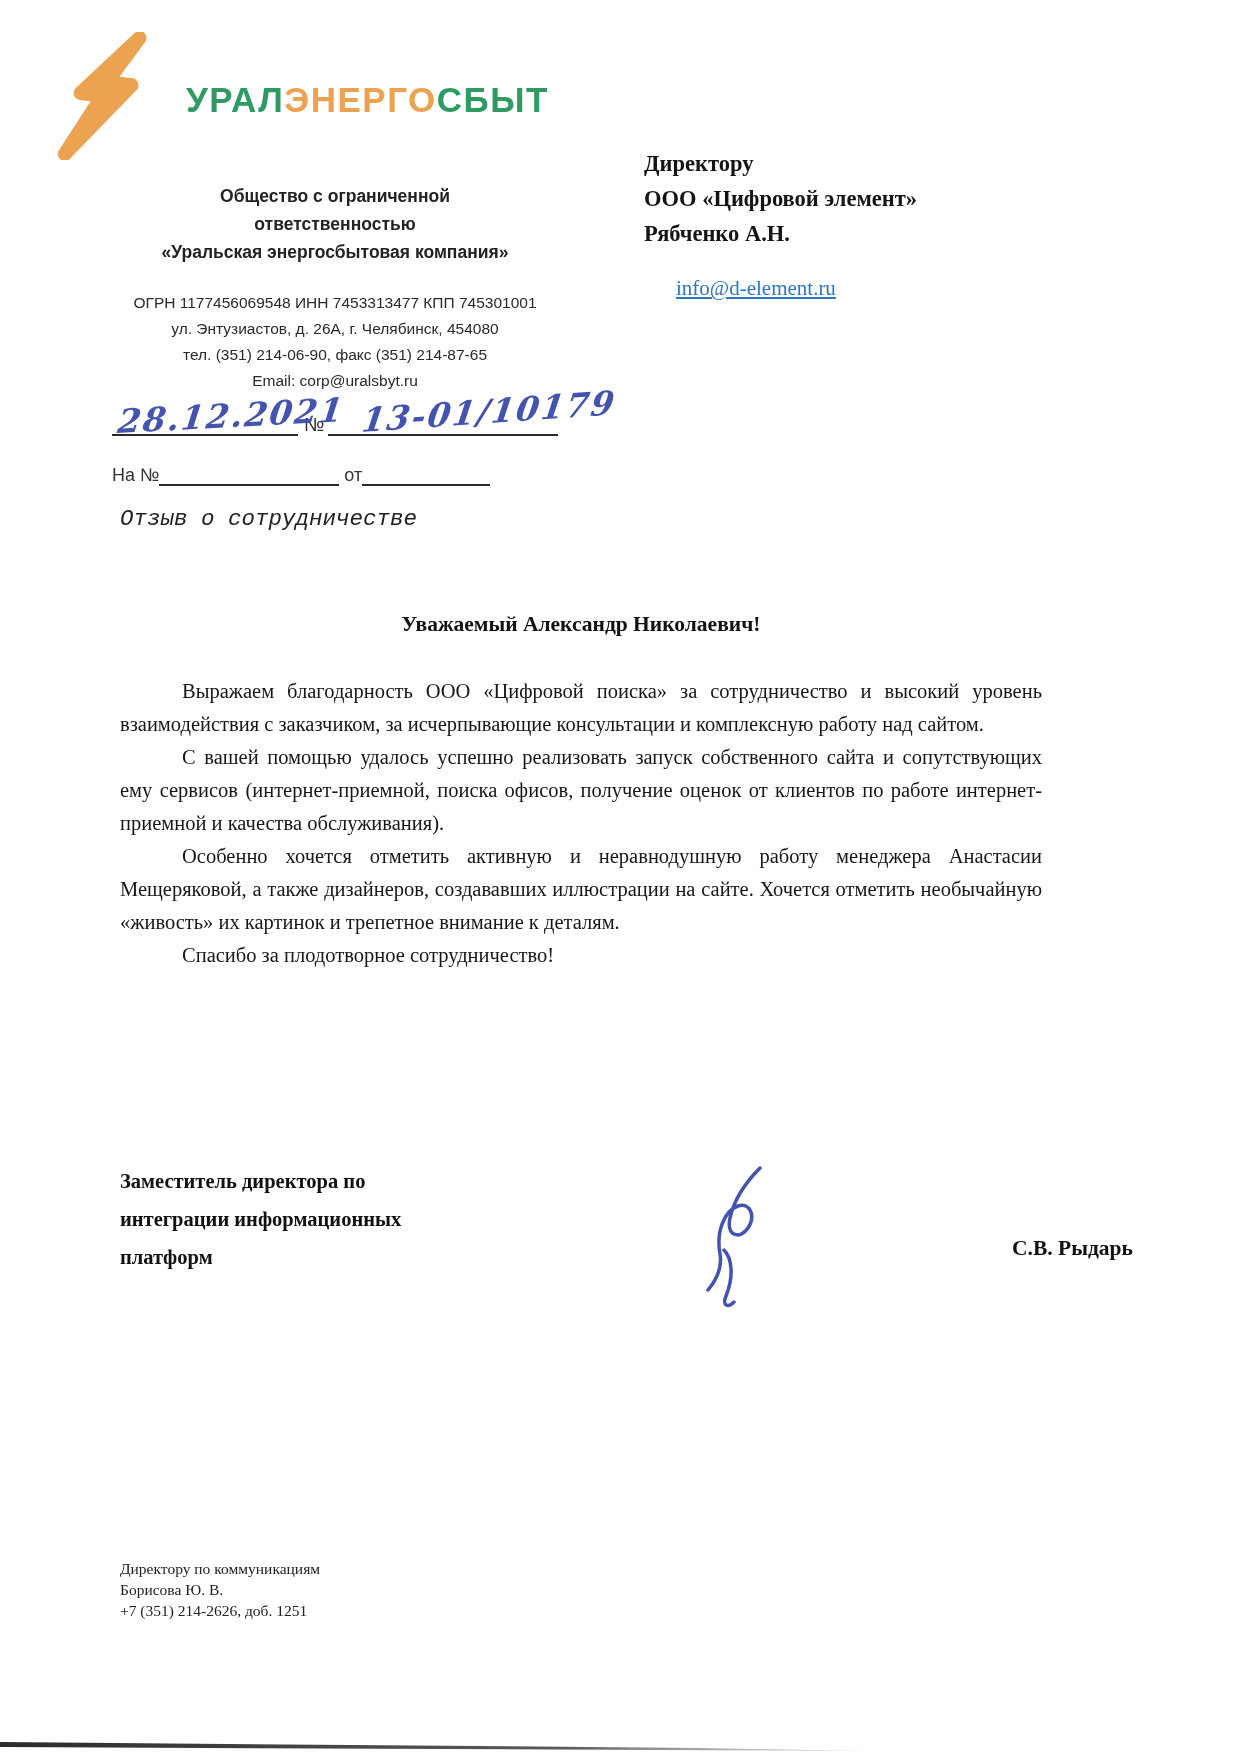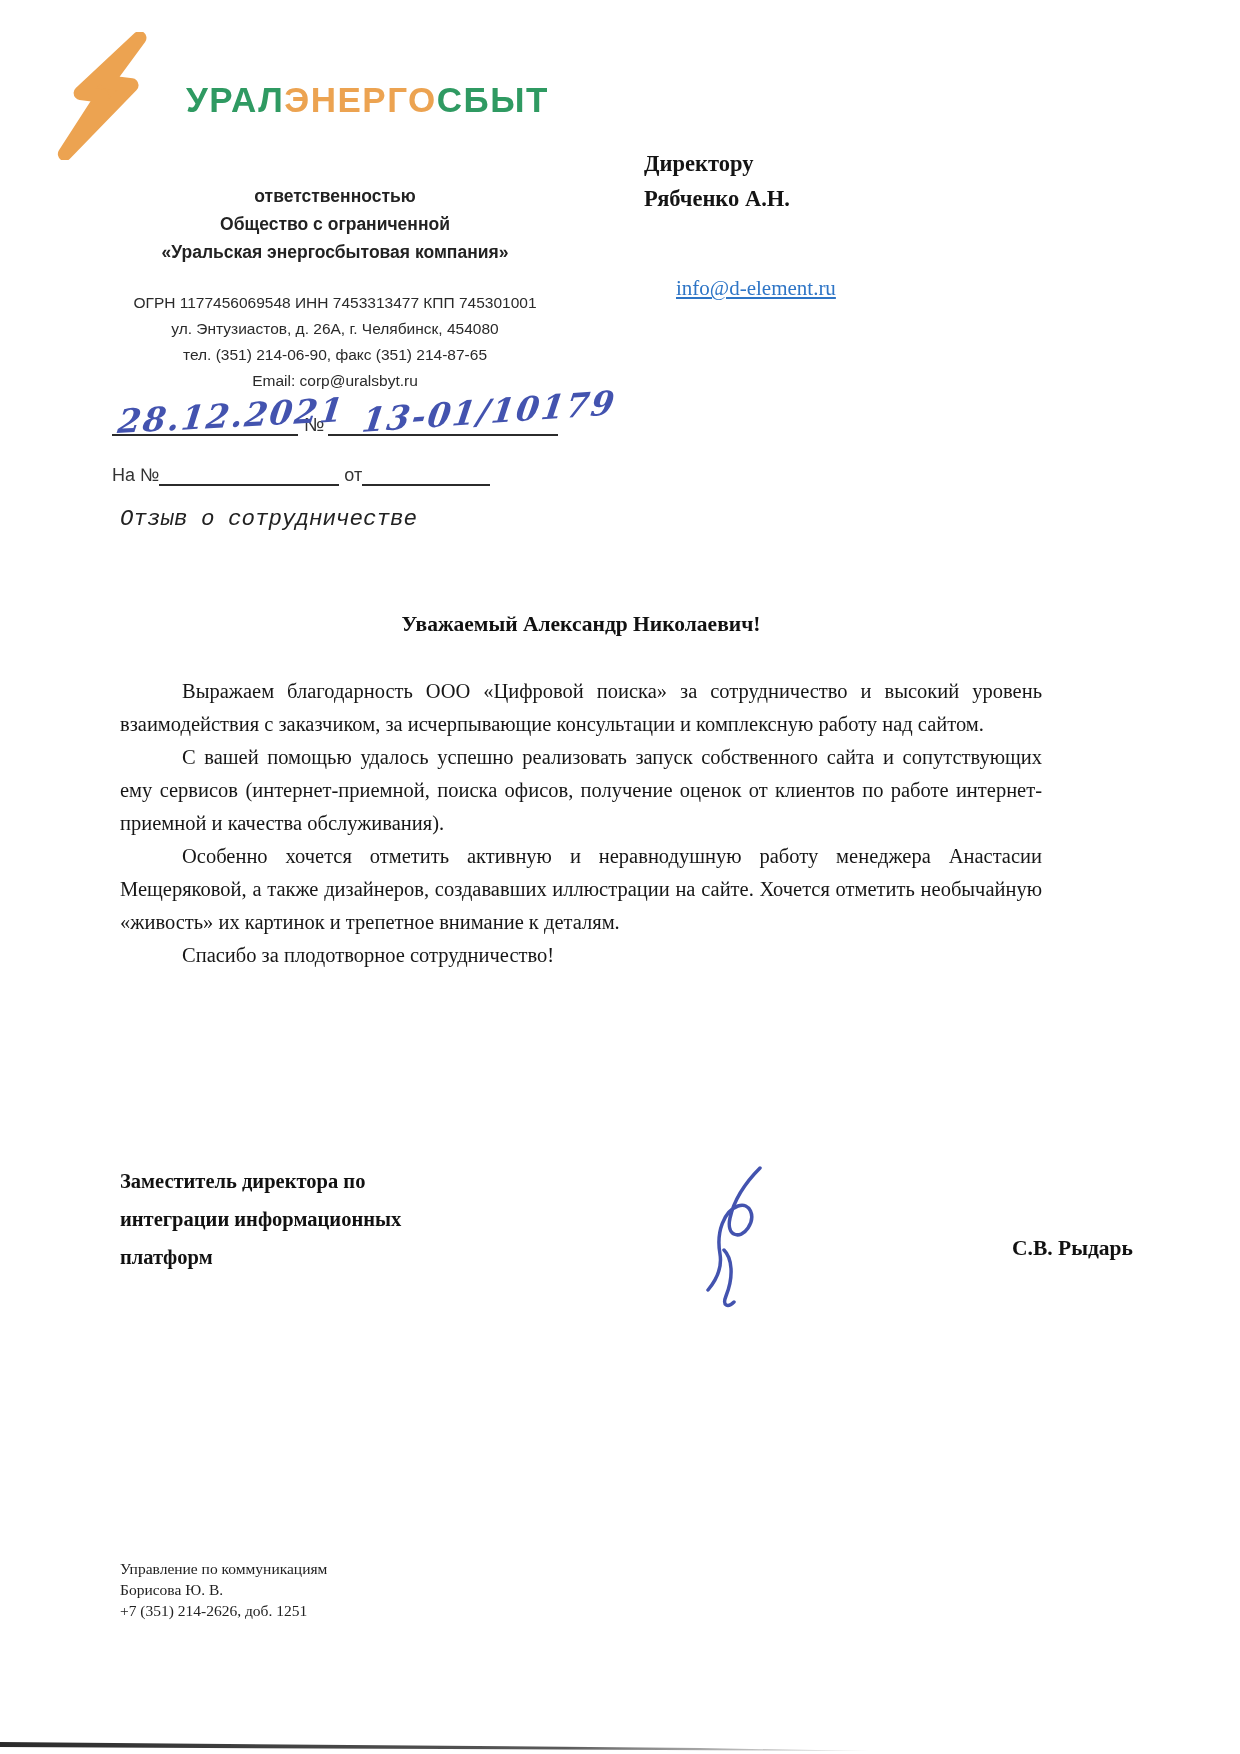--- a/index.html
+++ b/index.html
@@ -77,34 +77,35 @@
     <svg class="bolt" viewBox="0 0 120 130">
       <path d="M88 6 L28 62 L50 65 L12 124 L80 54 L55 51 Z" fill="#ECA351" stroke="#ECA351" stroke-width="14" stroke-linejoin="round" stroke-linecap="round"></path>
     </svg>
     <div class="wordmark">
       <span style="color:#2F9A62">УРАЛ</span><span style="color:#ECA351">ЭНЕРГО</span><span style="color:#2F9A62">СБЫТ</span>
     </div>
   </div>
 
   <div class="sender">
     <div class="org-name">
+      <div>Общество с ограниченной</div>
       <div>ответственностью</div>
-      <div>Общество с ограниченной</div>
       <div>«Уральская энергосбытовая компания»</div>
     </div>
     <div class="org-details">
       <div>ОГРН 1177456069548 ИНН 7453313477 КПП 745301001</div>
       <div>ул. Энтузиастов, д. 26А, г. Челябинск, 454080</div>
       <div>тел. (351) 214-06-90, факс (351) 214-87-65</div>
       <div>Email: corp@uralsbyt.ru</div>
     </div>
   </div>
 
   <div class="recipient">
     <div>Директору</div>
+    <div>ООО «Цифровой элемент»</div>
     <div>Рябченко А.Н.</div>
   </div>
   <a class="email-link" href="#" style="color:#2E75C6">info@d-element.ru</a>
 
   <div class="meta-row date-row">
     <span class="uline u1"></span><span class="num-label">№</span><span class="uline u2"></span>
     <span class="handwriting hw-date" style="color:#4353AF">28.12.2021</span>
     <span class="handwriting hw-num" style="color:#4353AF">13-01/10179</span>
   </div>
 
@@ -128,21 +129,21 @@
     <div>интеграции информационных</div>
     <div>платформ</div>
   </div>
   <svg class="sig-ink" viewBox="0 0 110 160">
     <path d="M62 12 C48 26 36 44 32 62 C28 80 42 84 50 72 C58 60 52 46 40 50 C26 55 18 76 22 98 C24 110 20 122 10 134" fill="none" stroke="#4353AF" stroke-width="3.5" stroke-linecap="round"></path>
     <path d="M26 94 C34 102 36 120 28 140 C24 150 30 152 36 146" fill="none" stroke="#4353AF" stroke-width="3.5" stroke-linecap="round"></path>
   </svg>
   <div class="sig-name">С.В. Рыдарь</div>
 
   <div class="footer">
-    <div>Управление по коммуникациям</div>
+    <div>Директору по коммуникациям</div>
     <div>Борисова Ю. В.</div>
     <div>+7 (351) 214-2626, доб. 1251</div>
   </div>
 
   <svg class="scan-line" viewBox="0 0 1240 16" preserveAspectRatio="none">
     <defs>
       <linearGradient id="fade" x1="0" y1="0" x2="1" y2="0">
         <stop offset="0" stop-color="#2b2b2b"></stop>
         <stop offset="0.65" stop-color="#5a5a5a"></stop>
         <stop offset="1" stop-color="#bdbdbd" stop-opacity="0.4"></stop>

